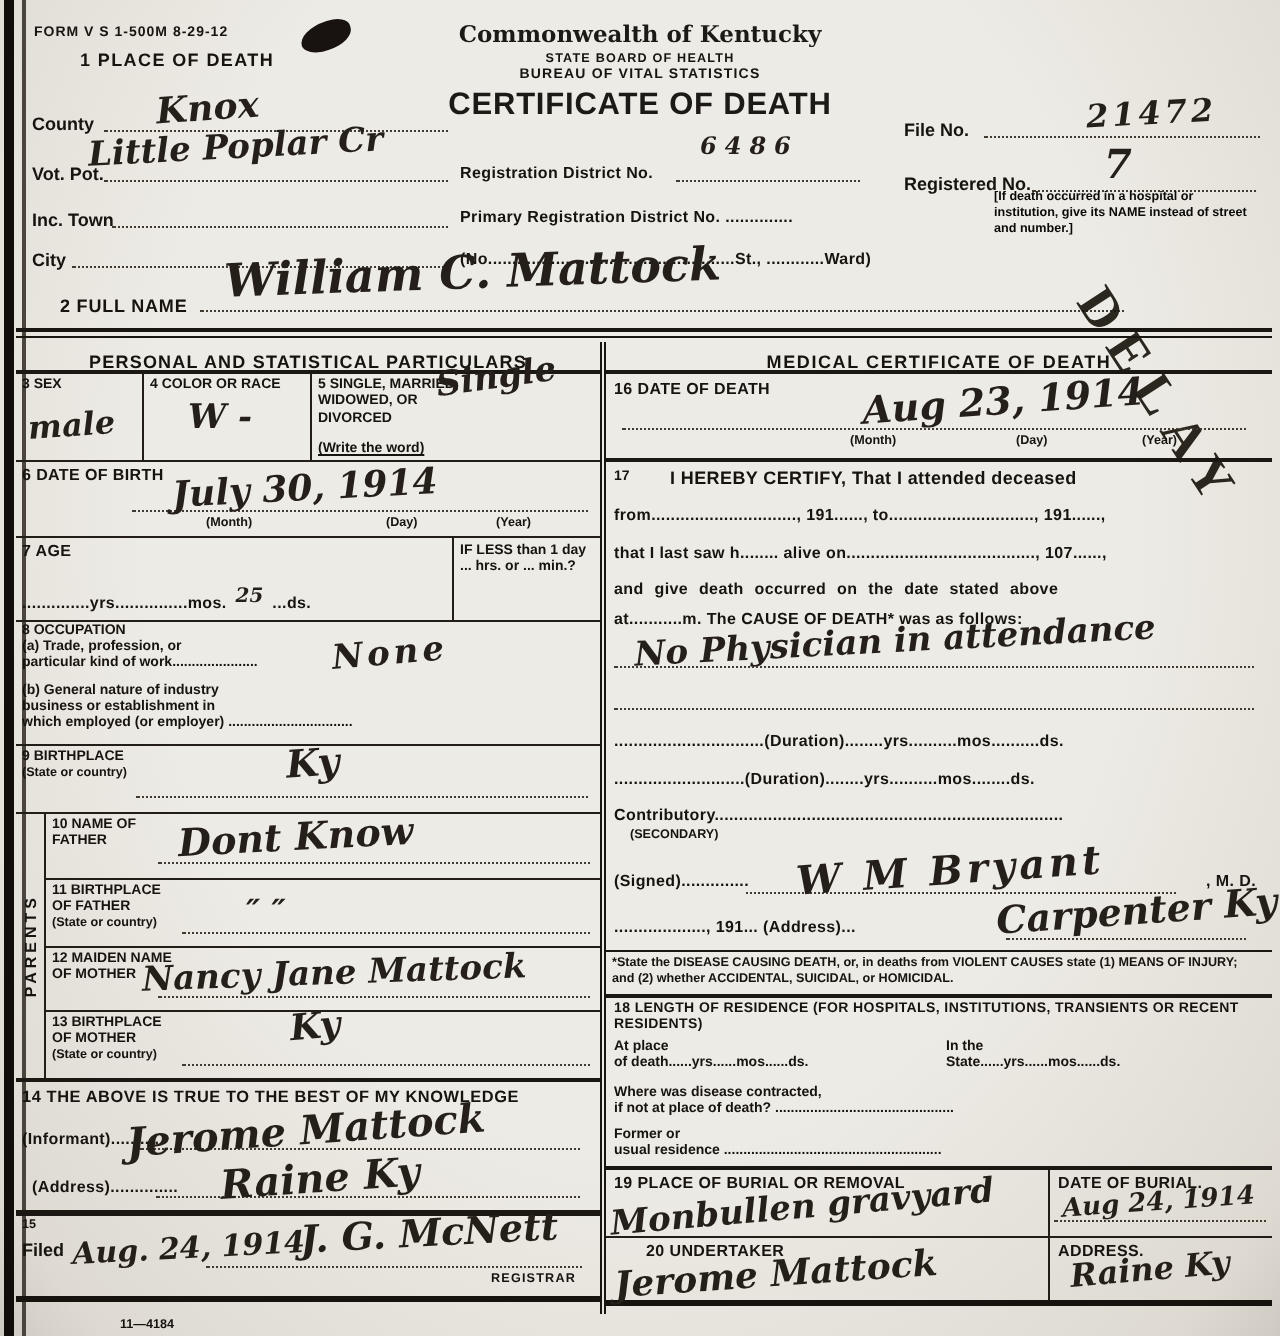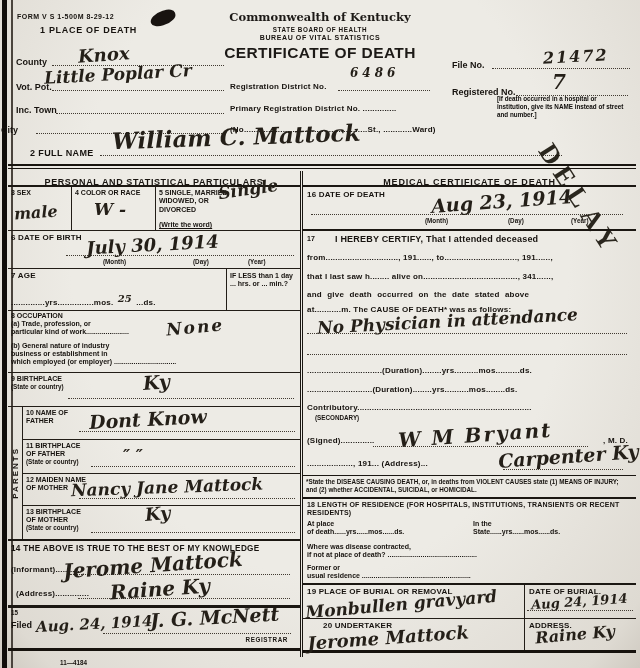--- a/index.html
+++ b/index.html
@@ -63,21 +63,21 @@
 
   <div class="abs lbl9" style="left:452px;top:87px;">Registered No.</div>
   <div class="abs dotline" style="left:516px;top:88px;width:112px;height:8px;"></div>
   <div class="abs hw" style="left:552px;top:70px;font-size:20px;">7</div>
 
   <div class="abs lbl9" style="left:16px;top:105px;">Inc. Town</div>
   <div class="abs dotline" style="left:56px;top:106px;width:168px;height:8px;"></div>
   <div class="abs lbl" style="left:230px;top:104px;text-align:right;">Primary Registration District No. ..............</div>
   <div class="abs lbl6" style="left:497px;top:95px;width:128px;color:#0c0a08;">[If death occurred in a hospital or institution, give its NAME instead of street and number.]</div>
 
-  <div class="abs lbl9" style="left:1px;top:125px;">City</div>
+  <div class="abs lbl9" style="left:16px;top:125px;">City</div>
   <div class="abs dotline" style="left:36px;top:126px;width:188px;height:8px;"></div>
   <div class="abs lbl nowrap" style="left:230px;top:125px;width:312px;">(No...................................................St., ............Ward)</div>
 
   <div class="abs lbl9" style="left:30px;top:148px;letter-spacing:.4px;">2 FULL NAME</div>
   <div class="abs dotline" style="left:100px;top:148px;width:462px;height:8px;"></div>
   <div class="abs hw" style="left:112px;top:123px;font-size:23px;transform:rotate(-2deg);">William C. Mattock</div>
 
   <div class="abs delay" style="left:558px;top:138px;">DELAY</div>
 
   <div class="abs" style="left:8px;top:164px;width:628px;height:5px;border-top:2.2px solid #191510;border-bottom:1.3px solid #191510;"></div>
@@ -208,21 +208,21 @@
         <div class="abs hw" style="left:128px;top:3px;font-size:19px;transform:rotate(-4deg);">Aug 23, 1914</div>
         <div class="abs lbl6" style="left:122px;top:30px;">(Month)</div>
         <div class="abs lbl6" style="left:205px;top:30px;">(Day)</div>
         <div class="abs lbl6" style="left:268px;top:30px;">(Year)</div>
       </div>
 
       <div class="row" style="height:150px;">
         <div class="abs lbl7" style="left:4px;top:4px;">17</div>
         <div class="abs lbl9" style="left:32px;top:3px;letter-spacing:.2px;">I HEREBY CERTIFY, That I attended deceased</div>
         <div class="abs lbl nowrap" style="left:4px;top:22px;width:322px;">from.............................., 191......, to.............................., 191......,</div>
-        <div class="abs lbl nowrap" style="left:4px;top:41px;width:322px;">that I last saw h........ alive on......................................., 341......,</div>
+        <div class="abs lbl nowrap" style="left:4px;top:41px;width:322px;">that I last saw h........ alive on......................................., 107......,</div>
         <div class="abs lbl nowrap" style="left:4px;top:59px;width:322px;word-spacing:3px;">and give death occurred on the date stated above</div>
         <div class="abs lbl nowrap" style="left:4px;top:74px;width:322px;">at...........m.   The CAUSE OF DEATH* was as follows:</div>
         <div class="abs hw" style="left:14px;top:80px;font-size:17px;transform:rotate(-3deg);">No Physician in attendance</div>
         <div class="abs dotline" style="left:4px;top:95px;width:320px;height:8px;"></div>
         <div class="abs dotline" style="left:4px;top:116px;width:320px;height:8px;"></div>
         <div class="abs lbl nowrap" style="left:4px;top:135px;width:322px;">...............................(Duration)........yrs..........mos..........ds.</div>
       </div>
 
       <div class="row" style="height:20px;">
         <div class="abs lbl nowrap" style="left:4px;top:4px;width:322px;">...........................(Duration)........yrs..........mos........ds.</div>

